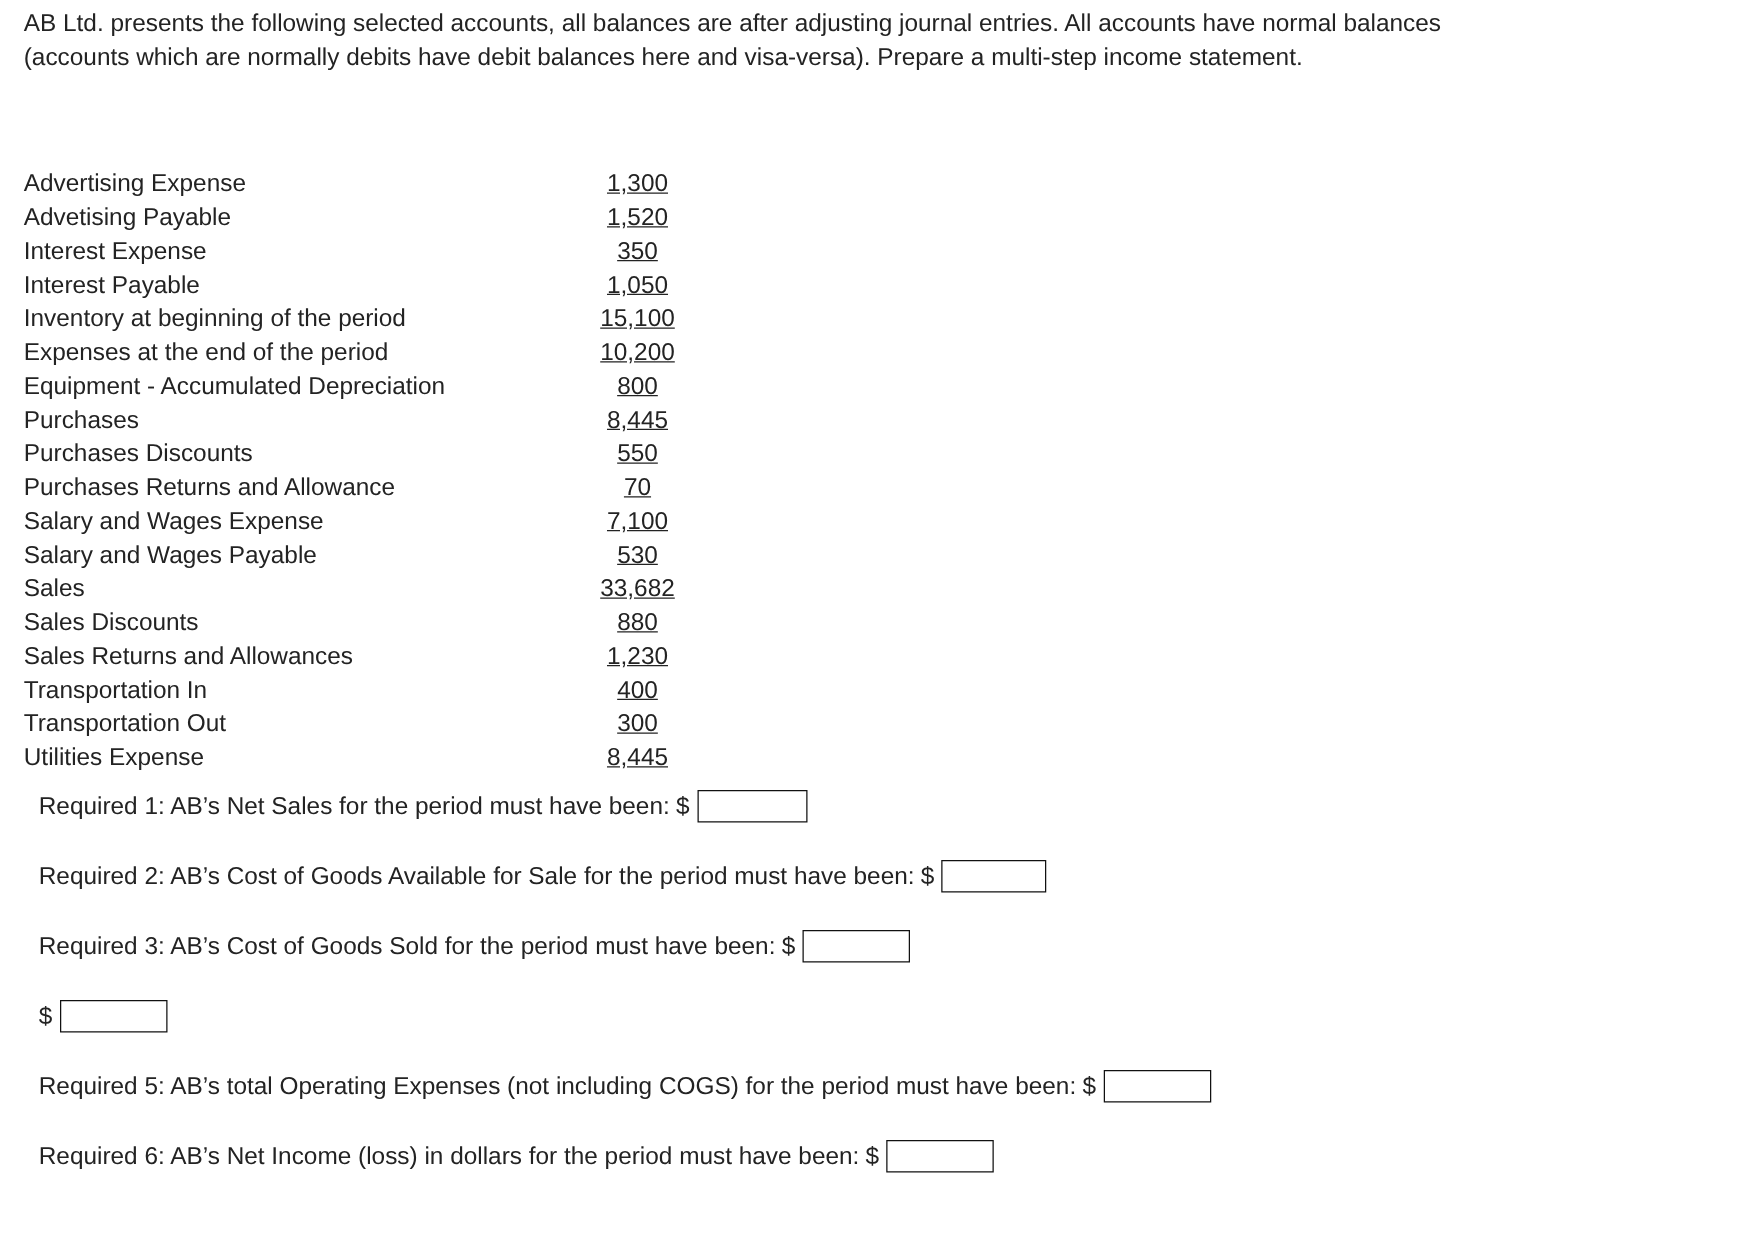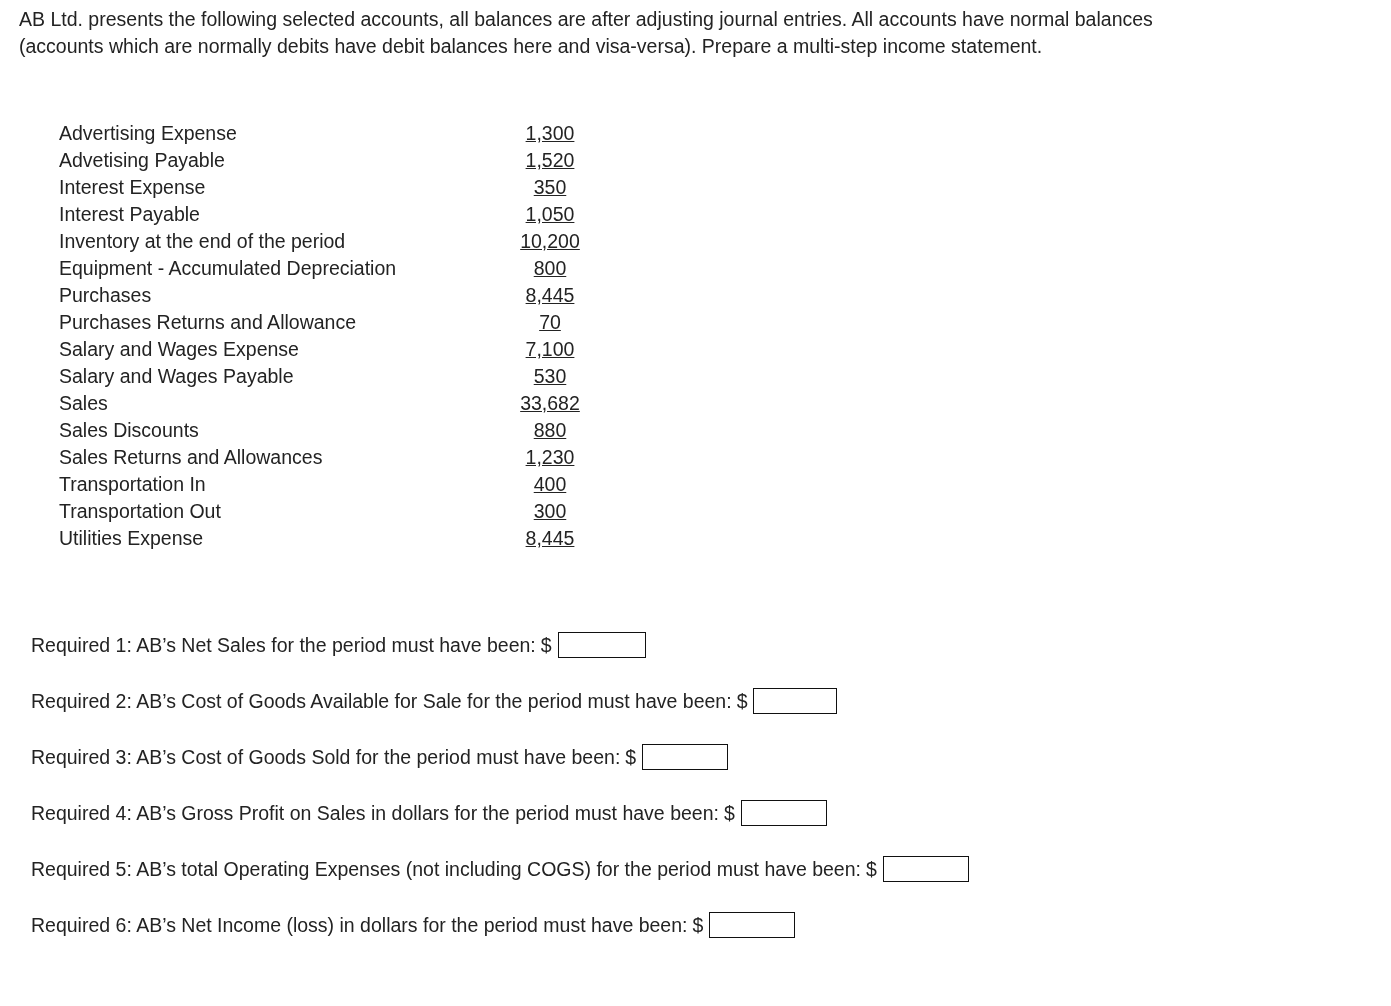--- a/index.html
+++ b/index.html
@@ -36,23 +36,22 @@
     line-height: 27px;
     white-space: nowrap;
     color: #232323;
   }
   .intro .line { display: block; }
 
   
   .accounts {
     position: absolute;
     left: 0;
-    top: 120px;
+    top: 134px;
     width: 600px;
-    padding-left: 40px;
   }
   .acct-row {
     position: relative;
     height: 27px;
     line-height: 27px;
     font-size: 19.5px;
     white-space: nowrap;
   }
   .acct-name {
     position: absolute;
@@ -132,32 +131,40 @@
       </div>
       <div class="acct-row">
         <span class="acct-name">Interest Expense</span>
         <span class="acct-value">350</span>
       </div>
       <div class="acct-row">
         <span class="acct-name">Interest Payable</span>
         <span class="acct-value">1,050</span>
       </div>
       <div class="acct-row">
-        <span class="acct-name">Inventory at the end of the period</span>
+        <span class="acct-name">Inventory at beginning of the period</span>
+        <span class="acct-value">15,100</span>
+      </div>
+      <div class="acct-row">
+        <span class="acct-name">Expenses at the end of the period</span>
         <span class="acct-value">10,200</span>
       </div>
       <div class="acct-row">
         <span class="acct-name">Equipment - Accumulated Depreciation</span>
         <span class="acct-value">800</span>
       </div>
       <div class="acct-row">
         <span class="acct-name">Purchases</span>
         <span class="acct-value">8,445</span>
       </div>
       <div class="acct-row">
+        <span class="acct-name">Purchases Discounts</span>
+        <span class="acct-value">550</span>
+      </div>
+      <div class="acct-row">
         <span class="acct-name">Purchases Returns and Allowance</span>
         <span class="acct-value">70</span>
       </div>
       <div class="acct-row">
         <span class="acct-name">Salary and Wages Expense</span>
         <span class="acct-value">7,100</span>
       </div>
       <div class="acct-row">
         <span class="acct-name">Salary and Wages Payable</span>
         <span class="acct-value">530</span>
@@ -205,21 +212,20 @@
       </div>
       <div class="req-row">
         <div class="req-inner">
           <span class="req-text">Required 3: AB’s Cost of Goods Sold for the period must have been:</span>
           <span class="dollar-sign">$</span>
           <input type="text" class="answer-box" value="" style="width: 86px;">
         </div>
       </div>
       <div class="req-row">
         <div class="req-inner">
-          <span class="req-text">Required 4: AB’s Gross Profit on Sales in dollars for the period must have been:</span>
           <span class="dollar-sign">$</span>
           <input type="text" class="answer-box" value="" style="width: 86px;">
         </div>
       </div>
       <div class="req-row">
         <div class="req-inner">
           <span class="req-text">Required 5: AB’s total Operating Expenses (not including COGS) for the period must have been:</span>
           <span class="dollar-sign">$</span>
           <input type="text" class="answer-box" value="" style="width: 86px;">
         </div>

